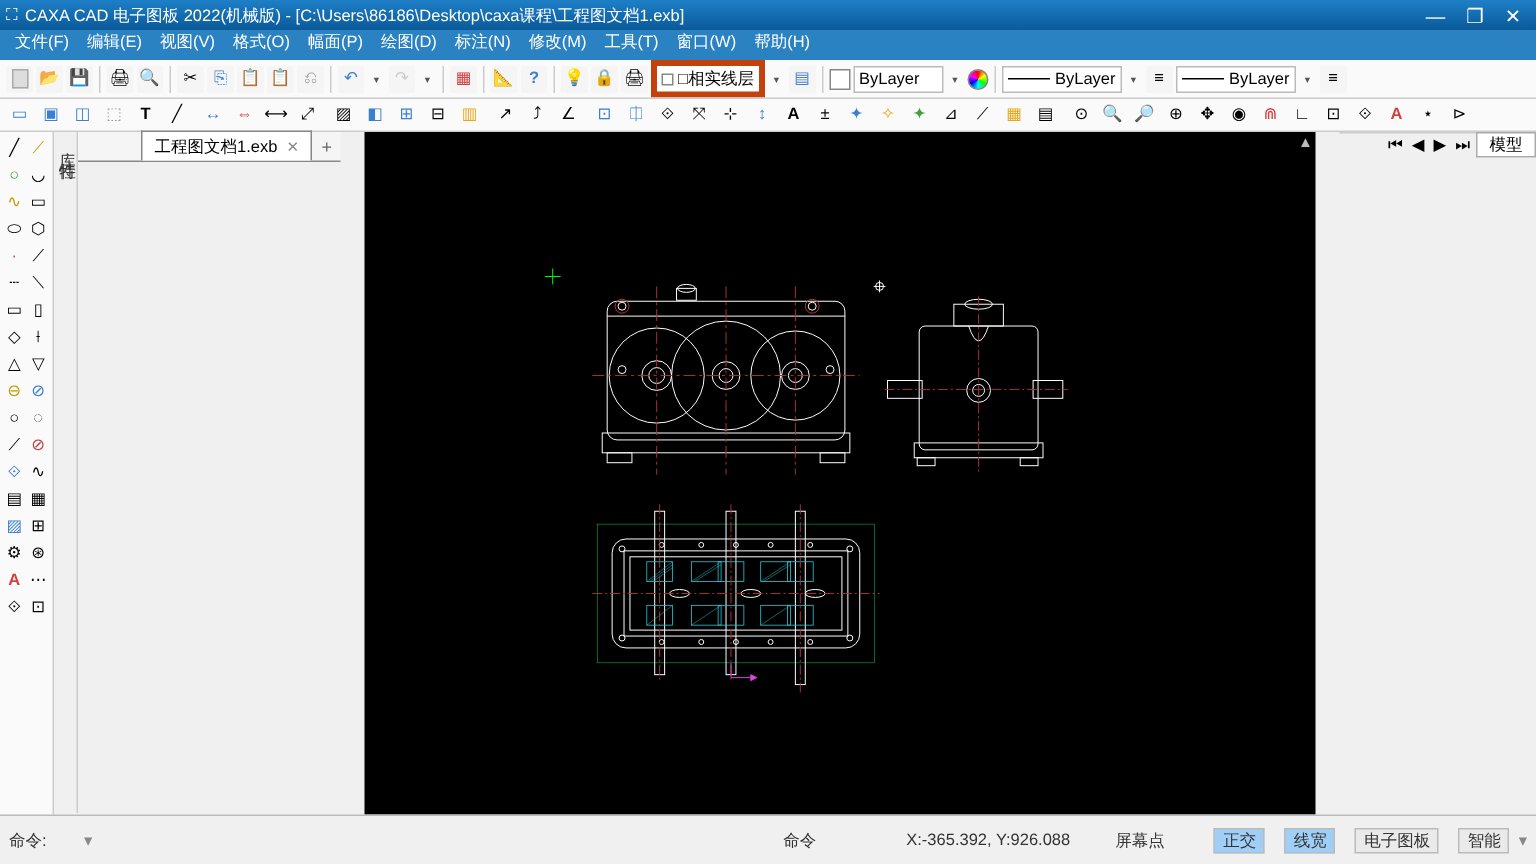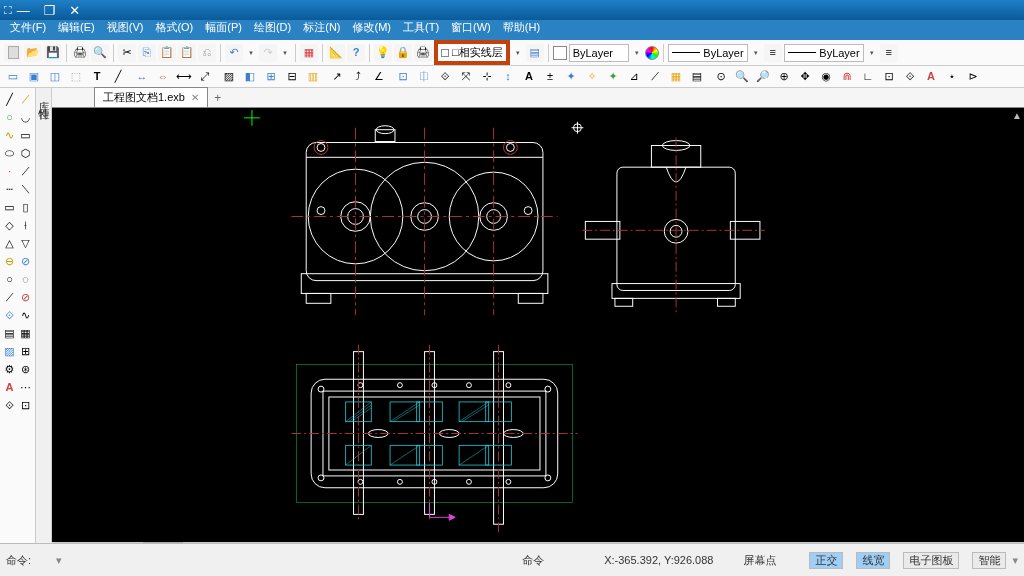--- a/index.html
+++ b/index.html
@@ -16,21 +16,21 @@
 .toolbar .bylayerbox{width:60px;height:18px;border:1px solid #bbb;background:#fff;padding:0 3px;display:flex;align-items:center;font-size:10px}
 .toolbar .dd{width:12px;display:flex;align-items:center;justify-content:center;font-size:7px;color:#555;cursor:pointer}
 .toolbar .swatch{width:14px;height:14px;border:1px solid #888}
 .toolbar .linebox{width:80px;height:18px;border:1px solid #bbb;background:#fff;display:flex;align-items:center;padding:0 3px;font-size:10px}
 .toolbar2{height:22px;background:#fafafa;border-bottom:1px solid #ccc;display:flex;align-items:center;padding:0 4px;gap:3px}
 .toolbar2 .tb{width:18px;height:18px;display:flex;align-items:center;justify-content:center;cursor:pointer}
 .workbody{position:absolute;top:88px;bottom:18px;left:0;right:0;display:flex}
 .leftpanel{width:36px;background:#fafafa;border-right:1px solid #ccc;display:flex;flex-direction:column;align-items:center;padding-top:4px;gap:4px}
 .leftpanel .row{display:flex;gap:2px}
 .leftpanel .lb{width:14px;height:14px;display:flex;align-items:center;justify-content:center;cursor:pointer}
-.centerarea{flex:1;display:flex;flex-direction:column;position:relative}
+.centerarea{flex:1;display:flex;flex-direction:row;position:relative}
 .verttabs{position:absolute;left:0;top:0;width:16px;bottom:16px;background:#f0f0f0;border-right:1px solid #ccc;display:flex;flex-direction:column;align-items:center;padding-top:2px;font-size:9px;color:#333}
 .verttabs span{writing-mode:vertical-rl;padding:2px 0;cursor:pointer}
 .tabstrip{height:20px;background:#f5f5f5;padding-left:58px;display:flex;align-items:end;border-bottom:1px solid #888}
 .doctab{background:#fff;border:1px solid #888;border-bottom:none;padding:2px 8px;font-size:11px;display:flex;align-items:center;gap:6px;cursor:pointer}
 .doctab .x{font-size:10px;color:#888;cursor:pointer}
 .addtab{padding:2px 6px;font-size:12px;color:#666;cursor:pointer}
 .canvaswrap{flex:1;position:relative;margin-left:16px}
 .canvas{position:absolute;inset:0;background:#000}
 .bottomtabs{height:16px;background:#f0f0f0;border-top:1px solid #ccc;margin-left:16px;display:flex;align-items:center;font-size:10px;padding-left:30px;gap:2px}
 .bottomtabs .nav{cursor:pointer;padding:0 2px}
@@ -41,20 +41,23 @@
 .statusbar .sbtn{border:1px solid #bbb;background:#eaeaea;padding:0 5px;margin-left:13px;cursor:pointer}
 .statusbar .sbtn.active{background:#9fcff7}
 svg{display:block}
 .ic{font-size:11px;line-height:1}
 </style>
 </head>
 <body>
 
 <div class="titlebar">
   <span class="ic" style="margin-right:5px">⛶</span>
+  <div class="title">
+    <span>CAXA CAD 电子图板</span> <span>2022(机械版)</span> - <span>[C:\Users\86186\Desktop\caxa课程\工程图文档1.exb]</span>
+  </div>
   <div class="winbtns">
     <span>—</span>
     <span>❐</span>
     <span>✕</span>
   </div>
 </div>
 
 <div class="menubar">
   <span>文件(F)</span>
   <span>编辑(E)</span>

